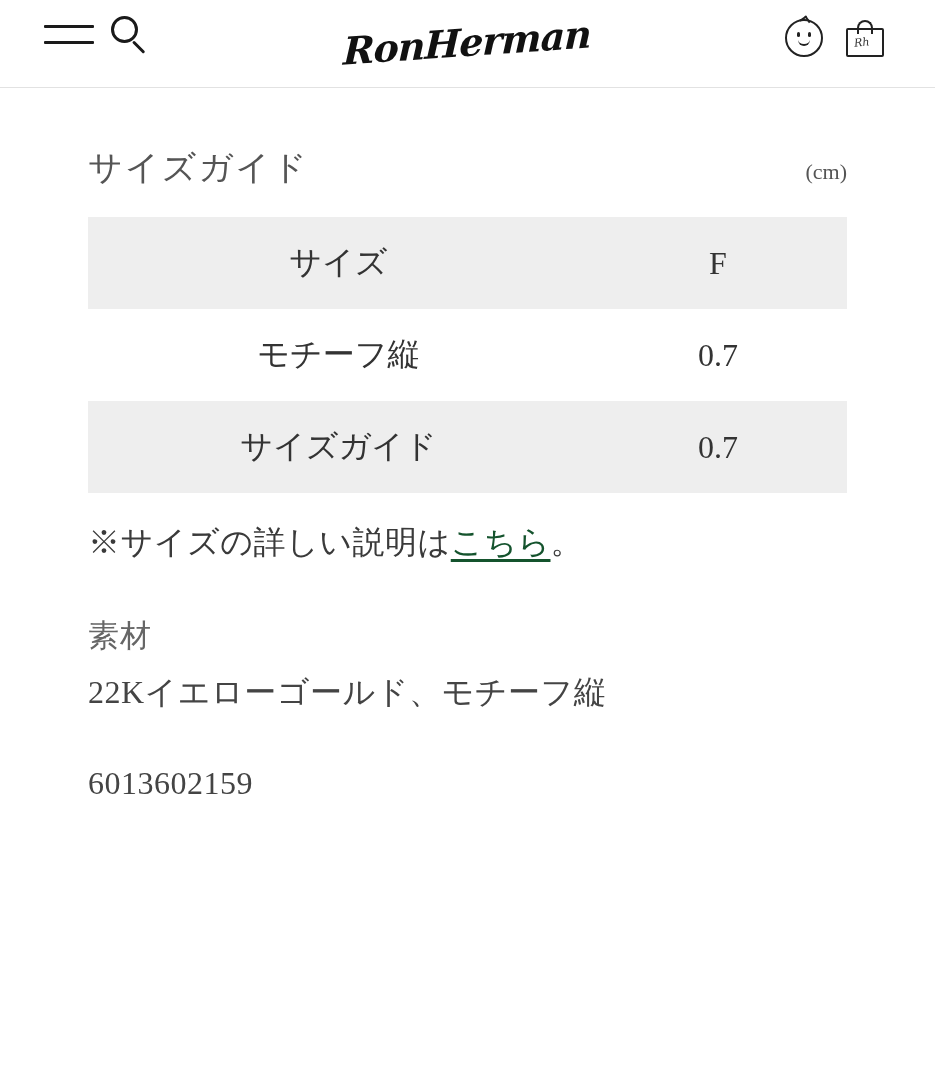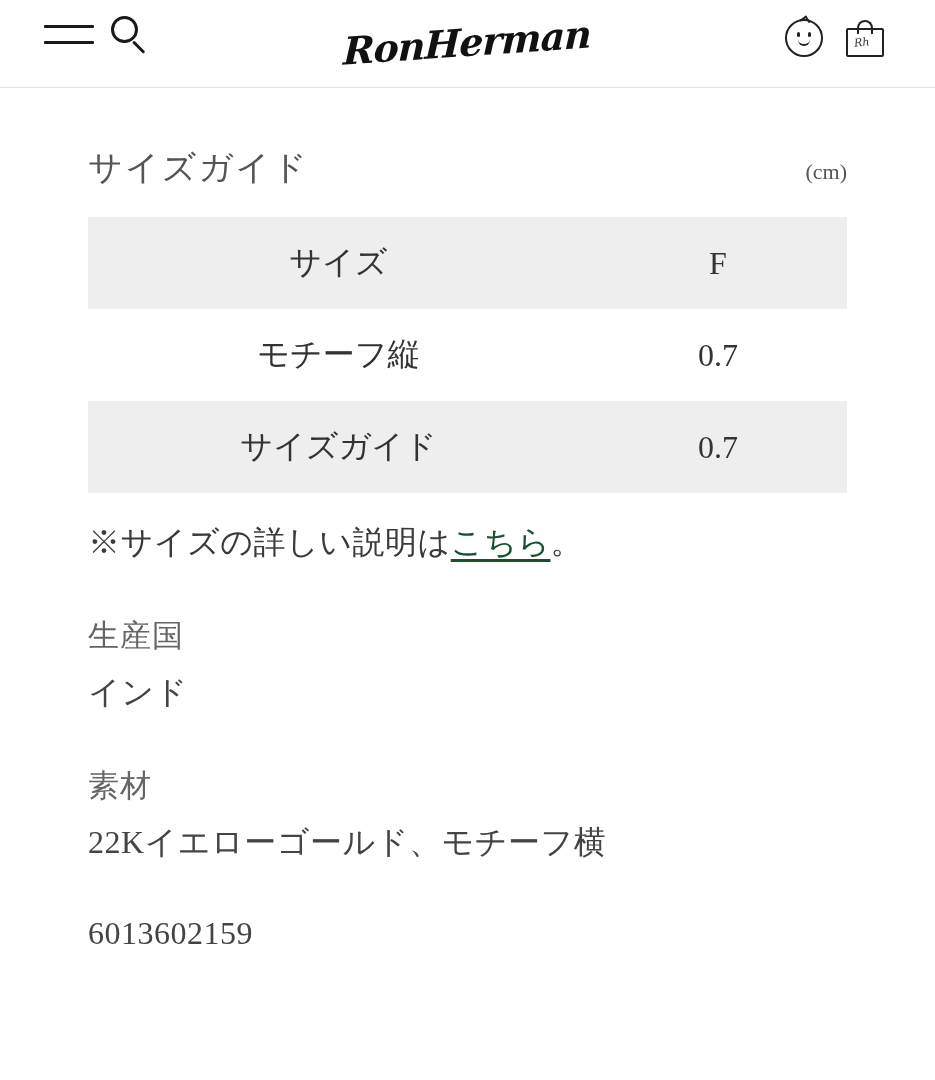--- a/index.html
+++ b/index.html
@@ -308,28 +308,24 @@
           <td class="label-col">サイズガイド</td>
           <td class="value-col">0.7</td>
         </tr>
       </tbody>
     </table>
 
     <div class="size-note">
       <span>※サイズの詳しい説明は</span><a href="#">こちら</a><span>。</span>
     </div>
 
-    <div class="info-block">
-      <div class="info-label">生産国</div>
-      <div class="info-value">インド</div>
-    </div>
 
     <div class="info-block">
       <div class="info-label">素材</div>
-      <div class="info-value">22Kイエローゴールド、モチーフ横</div>
+      <div class="info-value">22Kイエローゴールド、モチーフ縦</div>
     </div>
 
     <div class="info-block">
       <div class="info-value">6013602159</div>
     </div>
 
   </div>
 </div>
 
 </body></html>

